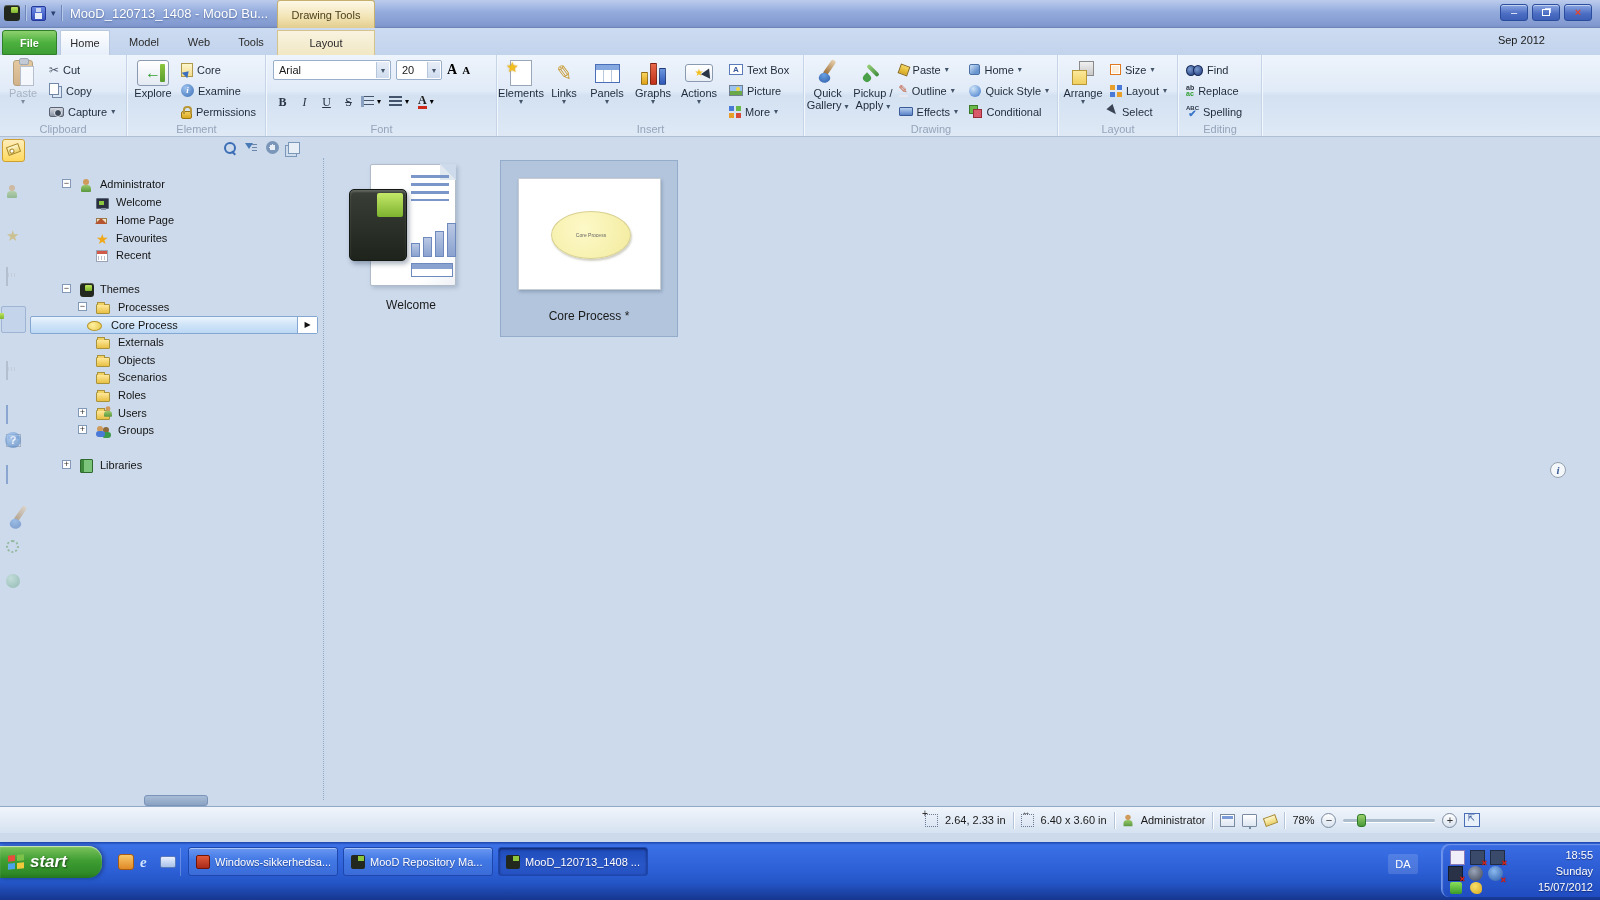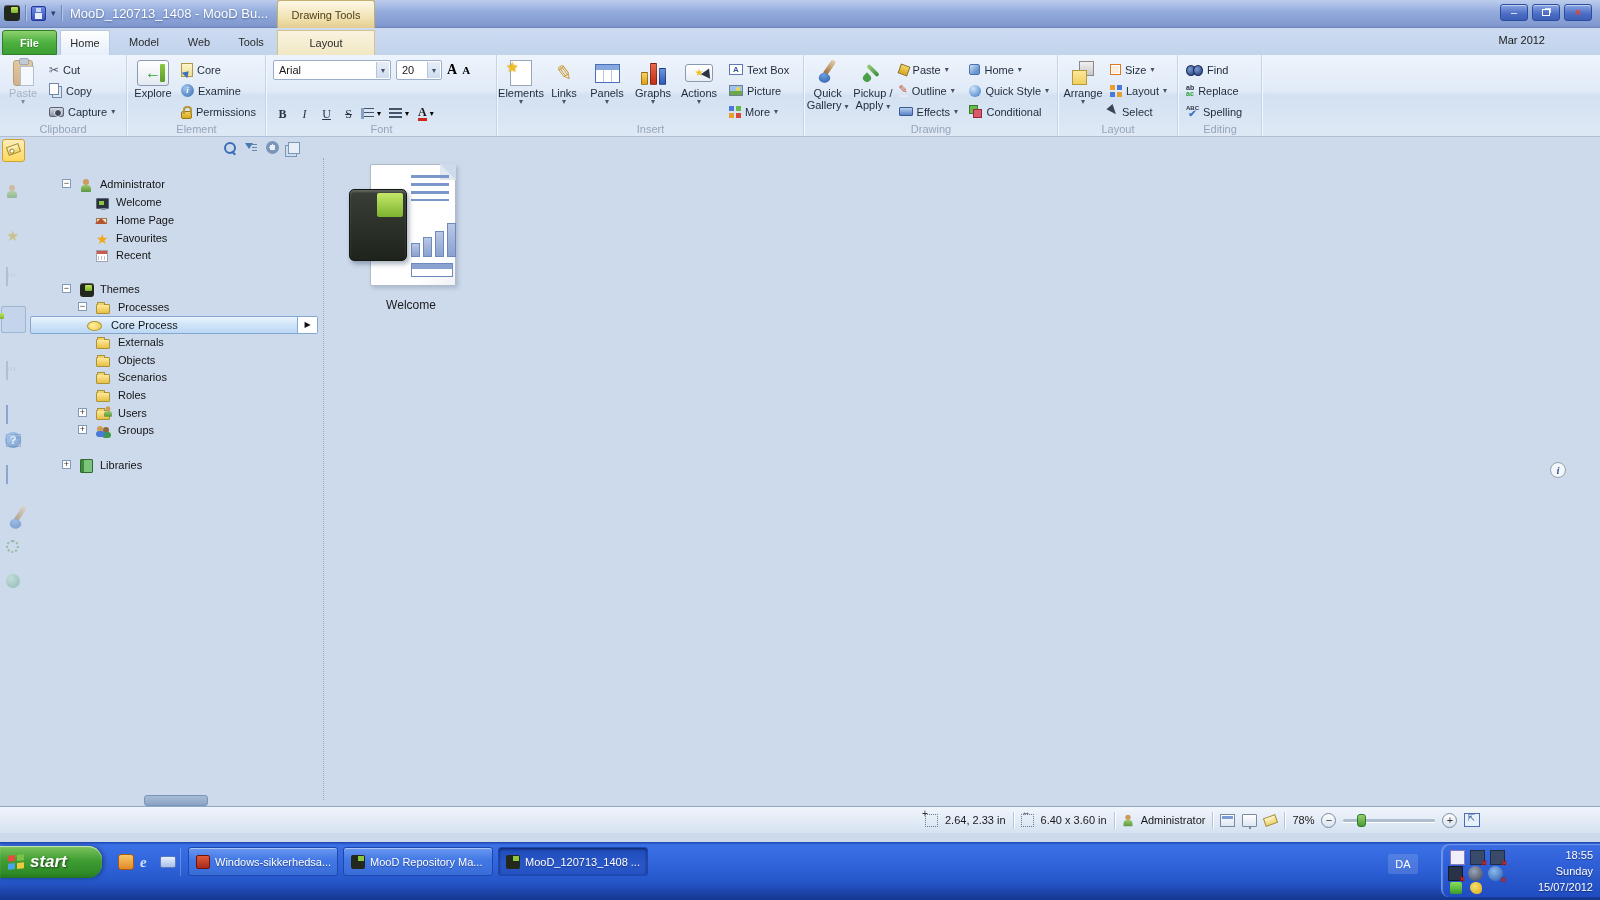--- a/index.html
+++ b/index.html
@@ -258,21 +258,21 @@
     </div>
   </div>
 
   <div class="tabrow">
     <div class="tab tab-file" style="left:2px;width:55px">File</div>
     <div class="tab tab-active" style="left:60px;width:50px">Home</div>
     <div class="tab" style="left:118px;width:52px">Model</div>
     <div class="tab" style="left:176px;width:46px">Web</div>
     <div class="tab" style="left:228px;width:46px">Tools</div>
     <div class="tab tab-ctx" style="left:277px;width:98px">Layout</div>
-    <div class="datebox">Mar 2012</div>
+    <div class="datebox">Sep 2012</div>
   </div>
 
   <div class="ribbon">
 
     <div class="rg" style="left:0;width:127px">
       <div class="rgc">
         <div class="bigb dis">
           <div class="bico">
               <span class="clipb"></span>
             </div>
@@ -318,21 +318,21 @@
           <div class="smb">
               <span class="lockic"></span>
               <span>Permissions</span>
             </div>
         </div>
       </div>
       <div class="lbl">Element</div>
     </div>
 
     <div class="rg" style="left:267px;width:230px">
-      <div class="rgc" style="flex-direction:column;padding:3px 6px;gap:24px;display:flex">
+      <div class="rgc" style="flex-direction:column;padding:3px 6px;gap:12px;display:flex">
         <div style="display:flex;gap:5px;align-items:center">
           <div class="combo" style="width:118px">
               <span>Arial</span>
               <span class="cdd">▾</span>
             </div>
           <div class="combo" style="width:46px">
               <span>20</span>
               <span class="cdd">▾</span>
             </div>
           <span class="g" style="font-size:14px;font-weight:bold;font-family:'Liberation Serif',serif">A</span>
@@ -663,20 +663,28 @@
           <i style="height:14px"></i>
           <i style="height:20px"></i>
           <i style="height:26px"></i>
           <i style="height:34px"></i>
         </span>
       <span class="wtable"></span>
     </div>
     <div class="wlabel">Welcome</div>
   </div>
 
+  <div class="coretile">
+    <div class="corepage">
+      <div class="coreellipse">
+          <span>Core Process</span>
+        </div>
+    </div>
+    <div class="corelabel">Core Process *</div>
+  </div>
 
   <div class="statusbar">
     <span class="posic"></span>
     <span>2.64, 2.33 in</span>
     <span class="ssep"></span>
     <span class="sizeic2"></span>
     <span>6.40 x 3.60 in</span>
     <span class="ssep"></span>
     <span class="personic" style="transform:scale(.9)"></span>
     <span>Administrator</span>

